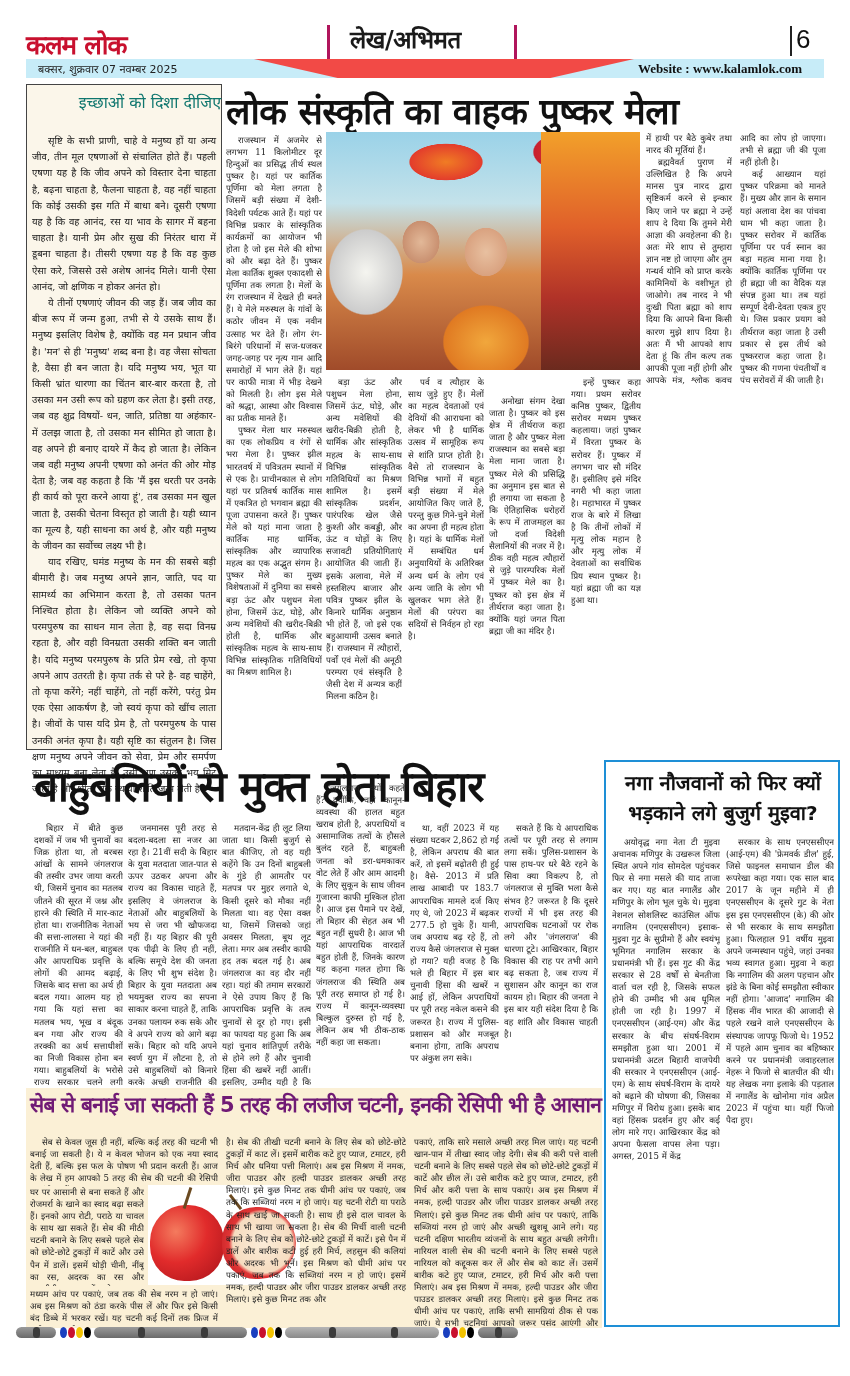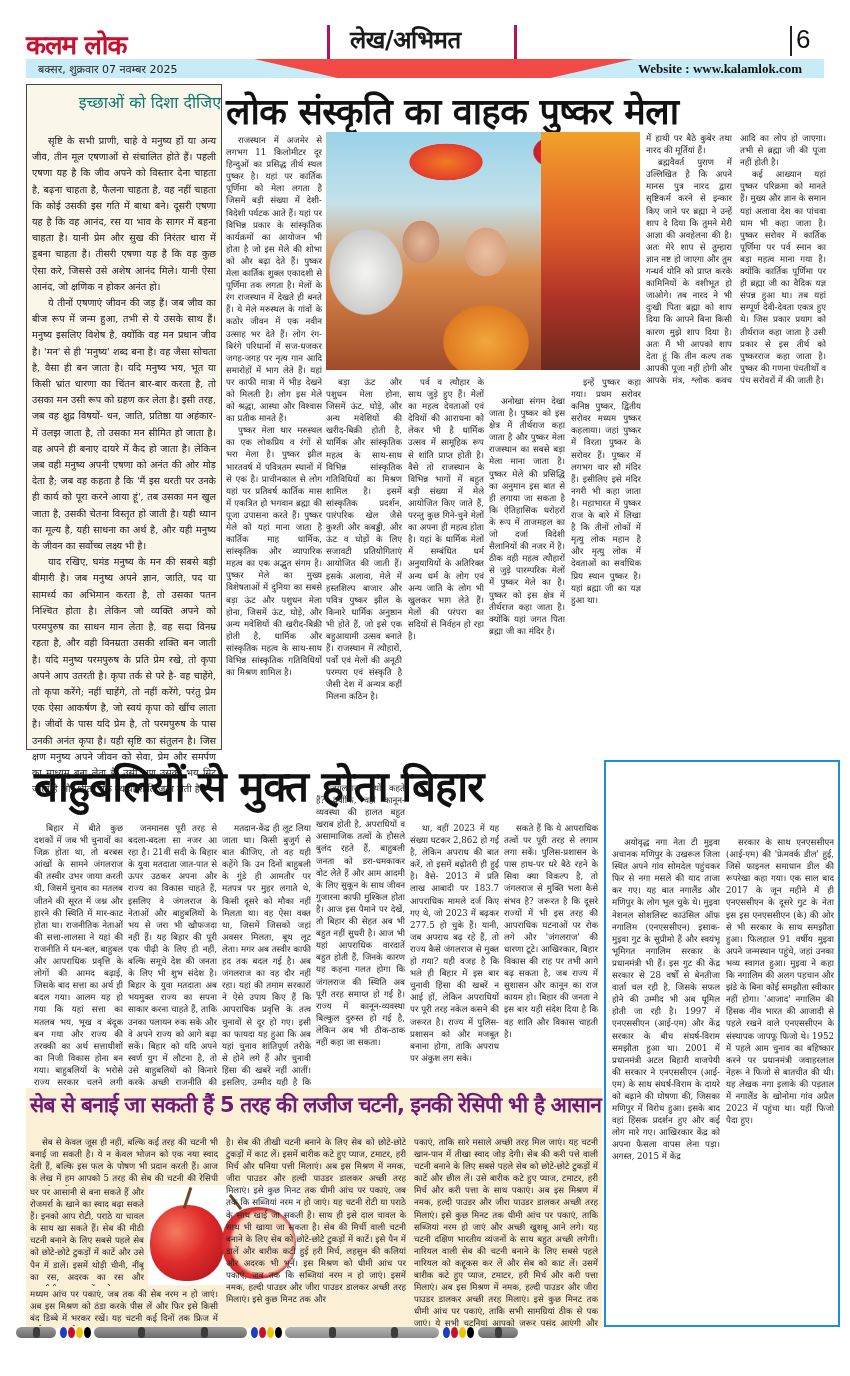--- a/index.html
+++ b/index.html
@@ -130,20 +130,21 @@
 <div class="abs col" style="left:410px;top:822px;width:89px;height:264px;">
     <p>था, वहीं 2023 में यह संख्या घटकर 2,862 हो गई है, लेकिन अपराध की बात करें, तो इसमें बढ़ोतरी ही हुई है। वैसे- 2013 में प्रति लाख आबादी पर 183.7 आपराधिक मामले दर्ज किए गए थे, जो 2023 में बढ़कर 277.5 हो चुके हैं। यानी, जब अपराध बढ़ रहे हैं, तो राज्य कैसे जंगलराज से मुक्त हो गया? यही वजह है कि भले ही बिहार में इस बार चुनावी हिंसा की खबरें न आई हों, लेकिन अपराधियों पर पूरी तरह नकेल कसने की जरूरत है। राज्य में पुलिस-प्रशासन को और मजबूत बनाना होगा, ताकि अपराध पर अंकुश लग सके।</p>
   </div>
 <div class="abs col" style="left:504px;top:822px;width:94px;height:264px;">
     <p>सकते हैं कि ये आपराधिक तत्वों पर पूरी तरह से लगाम लगा सकें। पुलिस-प्रशासन के पास हाथ-पर धरे बैठे रहने के सिवा क्या विकल्प है, तो जंगलराज से मुक्ति भला कैसे संभव है? जरूरत है कि दूसरे राज्यों में भी इस तरह की आपराधिक घटनाओं पर रोक लगे और 'जंगलराज' की धारणा टूटे। आखिरकार, बिहार विकास की राह पर तभी आगे बढ़ सकता है, जब राज्य में सुशासन और कानून का राज कायम हो। बिहार की जनता ने इस बार यही संदेश दिया है कि वह शांति और विकास चाहती है।</p>
   </div>
 
 <div class="abs naga">
   <div class="corner-t"></div>
   <div class="corner-b"></div>
+  <div class="naga-title">नगा नौजवानों को फिर क्यों भड़काने लगे बुजुर्ग मुइवा?</div>
   <div class="col" style="position:absolute;left:6px;top:76px;width:108px;height:484px;">
       <p>अयोवृद्ध नगा नेता टी मुइवा अचानक मणिपुर के उखरूल जिला स्थित अपने गांव सोमदेल पहुंचकर फिर से नगा मसले की याद ताजा कर गए। यह बात नगालैंड और मणिपुर के लोग भूल चुके थे। मुइवा नेशनल सोशलिस्ट काउंसिल ऑफ नगालिम (एनएससीएन) इसाक-मुइवा गुट के सुप्रीमो हैं और स्वयंभू भूमिगत नगालिम सरकार के प्रधानमंत्री भी हैं। इस गुट की केंद्र सरकार से 28 वर्षों से बेनतीजा वार्ता चल रही है, जिसके सफल होने की उम्मीद भी अब धूमिल होती जा रही है। 1997 में एनएससीएन (आई-एम) और केंद्र सरकार के बीच संघर्ष-विराम समझौता हुआ था। 2001 में प्रधानमंत्री अटल बिहारी वाजपेयी की सरकार ने एनएससीएन (आई-एम) के साथ संघर्ष-विराम के दायरे को बढ़ाने की घोषणा की, जिसका मणिपुर में विरोध हुआ। इसके बाद वहां हिंसक प्रदर्शन हुए और कई लोग मारे गए। आखिरकार केंद्र को अपना फैसला वापस लेना पड़ा। अगस्त, 2015 में केंद्र</p>
     </div>
   <div class="col" style="position:absolute;left:120px;top:76px;width:108px;height:484px;">
       <p>सरकार के साथ एनएससीएन (आई-एम) की 'फ्रेमवर्क डील' हुई, जिसे फाइनल समाधान डील की रूपरेखा कहा गया। एक साल बाद 2017 के जून महीने में ही एनएससीएन के दूसरे गुट के नेता इस इस एनएससीएन (के) की ओर से भी सरकार के साथ समझौता हुआ। फिलहाल 91 वर्षीय मुइवा अपने जन्मस्थान पहुंचे, जहां उनका भव्य स्वागत हुआ। मुइवा ने कहा कि नगालिम की अलग पहचान और झंडे के बिना कोई समझौता स्वीकार नहीं होगा। 'आजाद' नगालिम की हिंसक नींव भारत की आजादी से पहले रखने वाले एनएससीएन के संस्थापक जापफू फिजो थे। 1952 में पहले आम चुनाव का बहिष्कार करने पर प्रधानमंत्री जवाहरलाल नेहरू ने फिजो से बातचीत की थी। यह लेखक नगा इलाके की पड़ताल में नगालैंड के खोनोमा गांव अप्रैल 2023 में पहुंचा था। यहीं फिजो पैदा हुए।</p>
     </div>
 </div>
 
 <div class="abs apple-box"></div>
 <div class="abs ap-title">सेब से बनाई जा सकती हैं 5 तरह की लजीज चटनी, इनकी रेसिपी भी है आसान</div>

